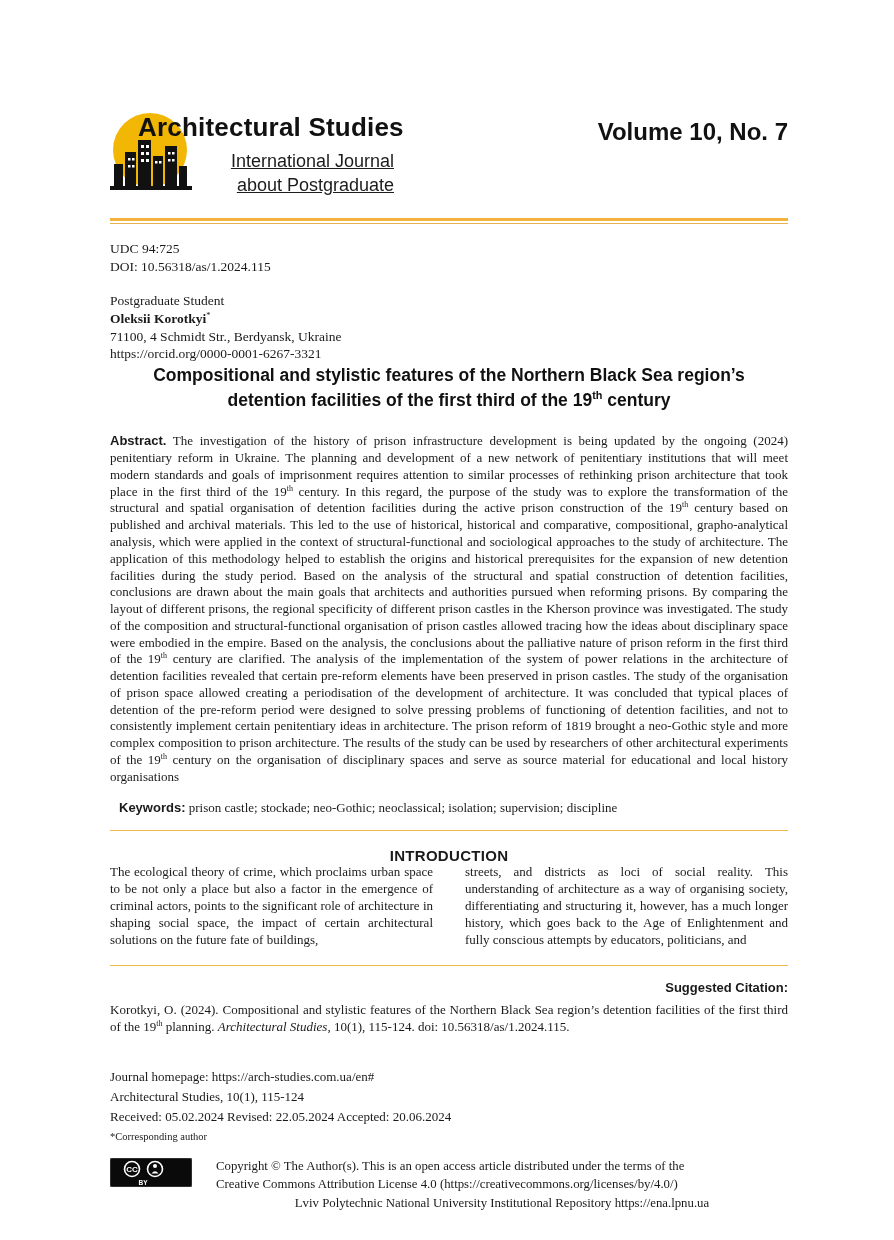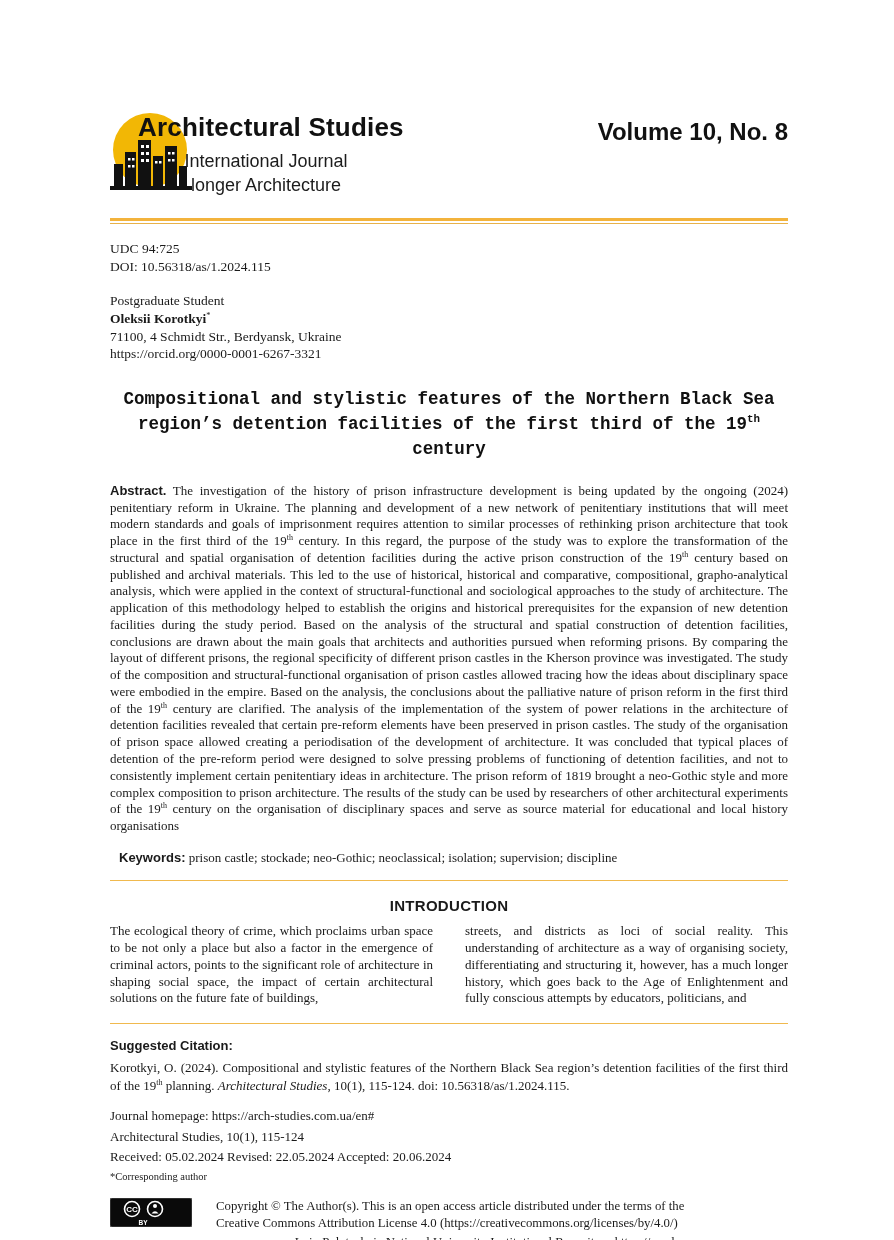--- a/index.html
+++ b/index.html
@@ -9,64 +9,64 @@
     font-family:"Liberation Serif", serif;
     color:#1a1a1a;
   }
   .page { width:894px; min-height:1240px; position:relative; padding:112px 106px 40px 110px; }
 
   
   .header { position:relative; height:92px; }
   .logo { position:absolute; left:0; top:0; width:88px; height:88px; }
   .brand { position:relative; margin-left:28px; z-index:2; }
   .journal-title { font-family:"Liberation Sans", sans-serif; font-weight:bold; font-size:26px; letter-spacing:0.2px; color:#111; }
-  .journal-subtitle { font-family:"Liberation Sans", sans-serif; font-size:18px; color:#1c1c1c; width:256px; text-align:center; line-height:1.35; margin-top:6px; }
+  .journal-subtitle { font-family:"Liberation Sans", sans-serif; font-size:18px; color:#1c1c1c; width:256px; text-align:right; line-height:1.35; margin-top:6px;text-decoration:underline; }
   .volume { position:absolute; right:0; top:6px; font-family:"Liberation Sans", sans-serif; font-weight:bold; font-size:24px; color:#111; }
 
   
   .rule-double { margin-top:14px; border-top:3px solid #f3b33c; border-bottom:1px solid #e8b24a; height:6px; }
   .rule-thin { border-top:1.5px solid #f0b94e; }
 
   
   .meta-block { margin-top:16px; font-size:13.5px; line-height:1.35; }
   .author-block { margin-top:16px; font-size:13.5px; line-height:1.3; }
   .author-name { font-weight:bold; }
 
   
   .article-title {
-    margin-top:24px; text-align:center;
-    font-family:Liberation Mono, monospace; font-weight:bold;
+    text-align:center;
+    font-family:Liberation Sans, sans-serif; font-weight:bold;
     font-size:17.5px; line-height:1.45; color:#111;
     padding:0 6px;
   }
   sup { font-size:0.62em; vertical-align:super; line-height:0; }
   i { font-style:italic; }
 
   
   .abstract { margin-top:20px; font-size:13px; line-height:1.29; text-align:justify; }
   .abstract-label { font-weight:bold; font-family:"Liberation Sans", sans-serif; font-size:13px; }
   .keywords { margin-top:15px; font-size:13px;margin-left:9px; }
   .keywords-label { font-weight:bold; font-family:"Liberation Sans", sans-serif; }
 
   .sep1 { margin-top:14px; }
 
   
   .intro-heading {
     margin-top:16px; text-align:center;
     font-family:"Liberation Sans", sans-serif; font-weight:bold; font-size:15px; letter-spacing:0.3px;
   }
-  .columns { display:flex; gap:32px; margin-top:9px; }
+  .columns { display:flex; gap:32px; }
   .col { flex:1 1 0; font-size:13px; line-height:1.3; text-align:justify; }
 
   .sep2 { margin-top:16px; }
 
   
-  .citation-label { margin-top:14px; font-family:"Liberation Sans", sans-serif; font-weight:bold; font-size:13px; }
+  .citation-label { margin-top:14px; font-family:"Liberation Sans", sans-serif; font-weight:bold; font-size:13px;text-align:right; }
   .citation-text { margin-top:6px; font-size:13px; line-height:1.35; text-align:justify; }
-  .footer-lines { margin-top:12px; font-size:13px; line-height:1.55; }
+  .footer-lines { margin-top:31px; font-size:13px; line-height:1.55; }
   .corresponding { margin-top:4px; font-size:10.5px; }
 
   .copyright-row { margin-top:16px; display:flex; align-items:flex-start; }
   .cc-badge { width:82px; height:29px; flex:0 0 auto; cursor:pointer; }
   .copyright-text { margin-left:24px; font-size:12.8px; line-height:1.35; flex:1 1 auto; }
   .copyright-text .line3 { text-align:center; margin-top:2px; }
 </style>
 </head>
 <body>
 
@@ -100,24 +100,24 @@
         <rect x="58" y="47" width="2.5" height="2.5"></rect>
           <rect x="62" y="47" width="2.5" height="2.5"></rect>
         <rect x="45" y="49" width="2.5" height="2.5"></rect>
           <rect x="49" y="49" width="2.5" height="2.5"></rect>
       </g>
     </svg>
     <div class="brand">
       <div class="journal-title">Architectural Studies</div>
       <div class="journal-subtitle">
         <div>International Journal</div>
-        <div>longer Architecture</div>
+        <div>about Postgraduate</div>
       </div>
     </div>
-    <div class="volume">Volume 10, No. 8</div>
+    <div class="volume">Volume 10, No. 7</div>
   </div>
 
   <div class="rule-double"></div>
 
   <div class="meta-block">
     <div>UDC 94:725</div>
     <div>DOI: 10.56318/as/1.2024.115</div>
   </div>
 
   <div class="author-block">

